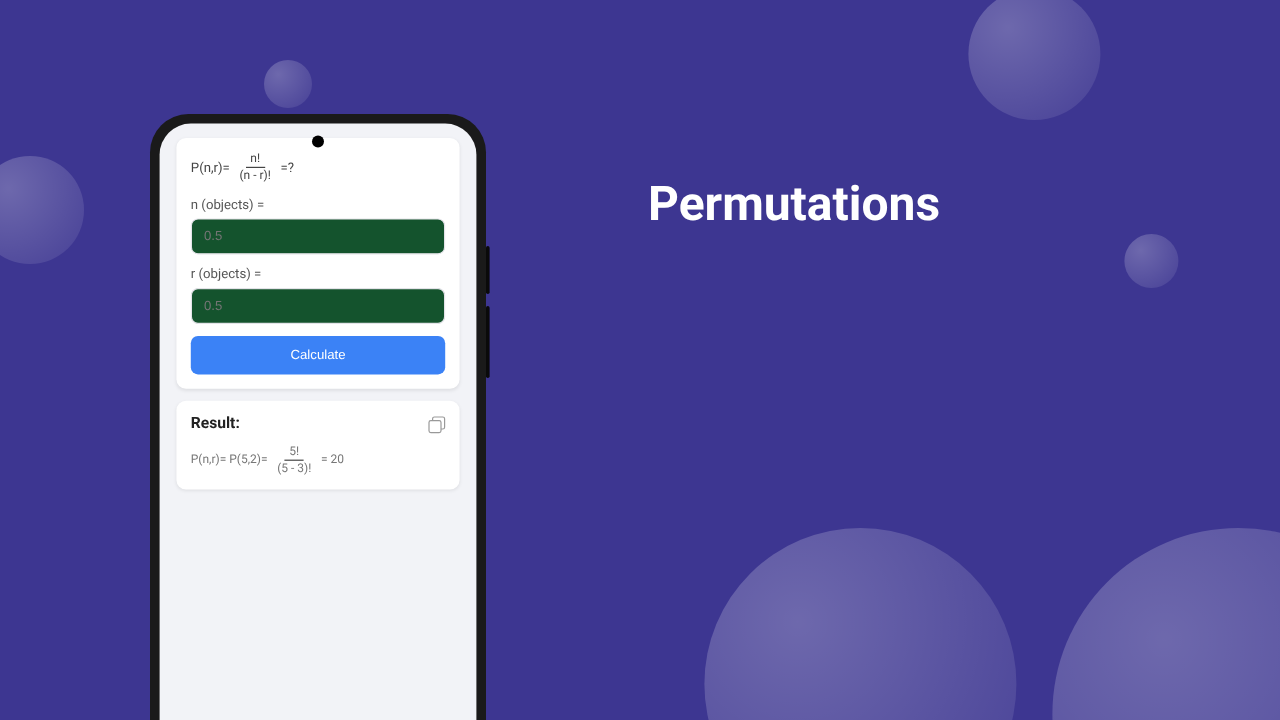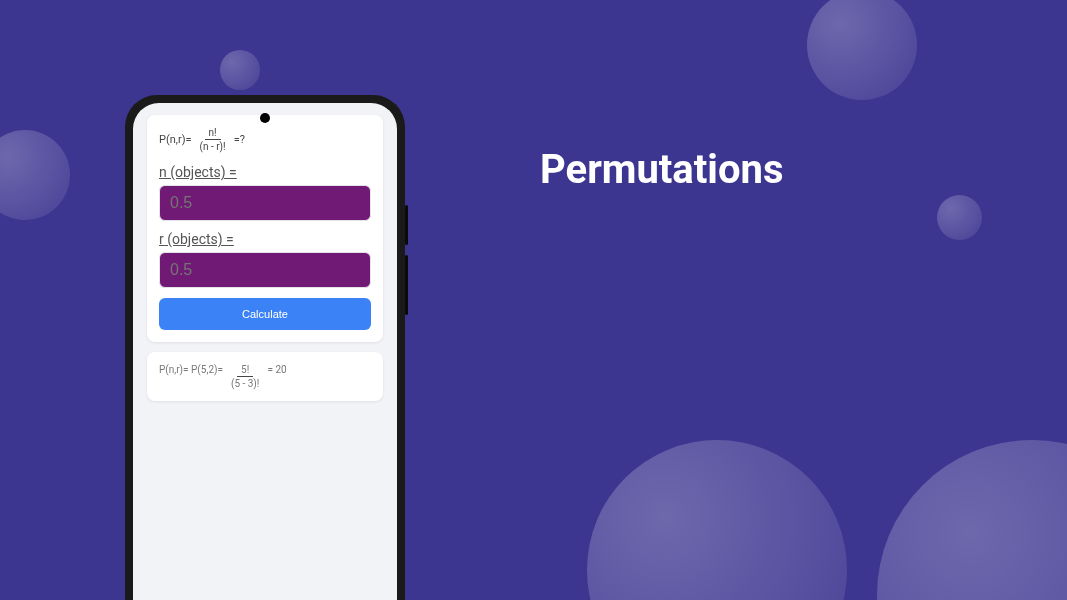--- a/index.html
+++ b/index.html
@@ -97,33 +97,32 @@
       display: inline-flex;
       flex-direction: column;
       align-items: center;
       margin: 0 4px;
       font-size: 10px;
     }
     .frac-num { border-bottom: 1px solid #444; padding: 0 4px 1px; }
     .frac-den { padding: 1px 4px 0; }
     
     .field-label {
-      font-size: 14px;
+      font-size: 11px;
       color: #555;
       margin-bottom: 5px;
-      text-decoration: underline;
     }
     .input-field {
       width: 100%;
       padding: 8px 10px;
       border: 1px solid #e3e3e8;
       border-radius: 6px;
-      font-size: 16px;
+      font-size: 11px;
       color: #aaa;
-      background: #701a75;
+      background: #14532d;
       margin-bottom: 10px;
     }
     
     .calc-button {
       width: 100%;
       padding: 10px;
       background: #3b82f6;
       color: #fff;
       border: none;
       border-radius: 6px;
@@ -154,21 +153,21 @@
       width: 9px;
       height: 9px;
       border: 1px solid #999;
       border-radius: 2px;
     }
     .copy-icon::before { top: 0; right: 0; }
     .copy-icon::after { bottom: 0; left: 0; background: #fff; }
     
     .result-formula {
       display: flex;
-      align-items: flex-start;
+      align-items: center;
       font-size: 10px;
       color: #777;
     }
   </style>
 </head>
 <body>
 
 <div class="sphere sphere1"></div>
 <div class="sphere sphere2"></div>
 <div class="sphere sphere3"></div>
@@ -200,20 +199,24 @@
         <div class="field-label">n (objects) =</div>
         <input class="input-field" placeholder="0.5" style="">
         
         <div class="field-label">r (objects) =</div>
         <input class="input-field" placeholder="0.5" style="">
         
         <button class="calc-button">Calculate</button>
       </div>
 
       <div class="card">
+        <div class="result-header">
+          <div class="result-title">Result:</div>
+          <div class="copy-icon"></div>
+        </div>
         <div class="result-formula">
           <span>P(n,r)= P(5,2)=</span>
           <span class="frac">
             <span class="frac-num">5!</span>
             <span class="frac-den">(5 - 3)!</span>
           </span>
           <span>= 20</span>
         </div>
       </div>
 

